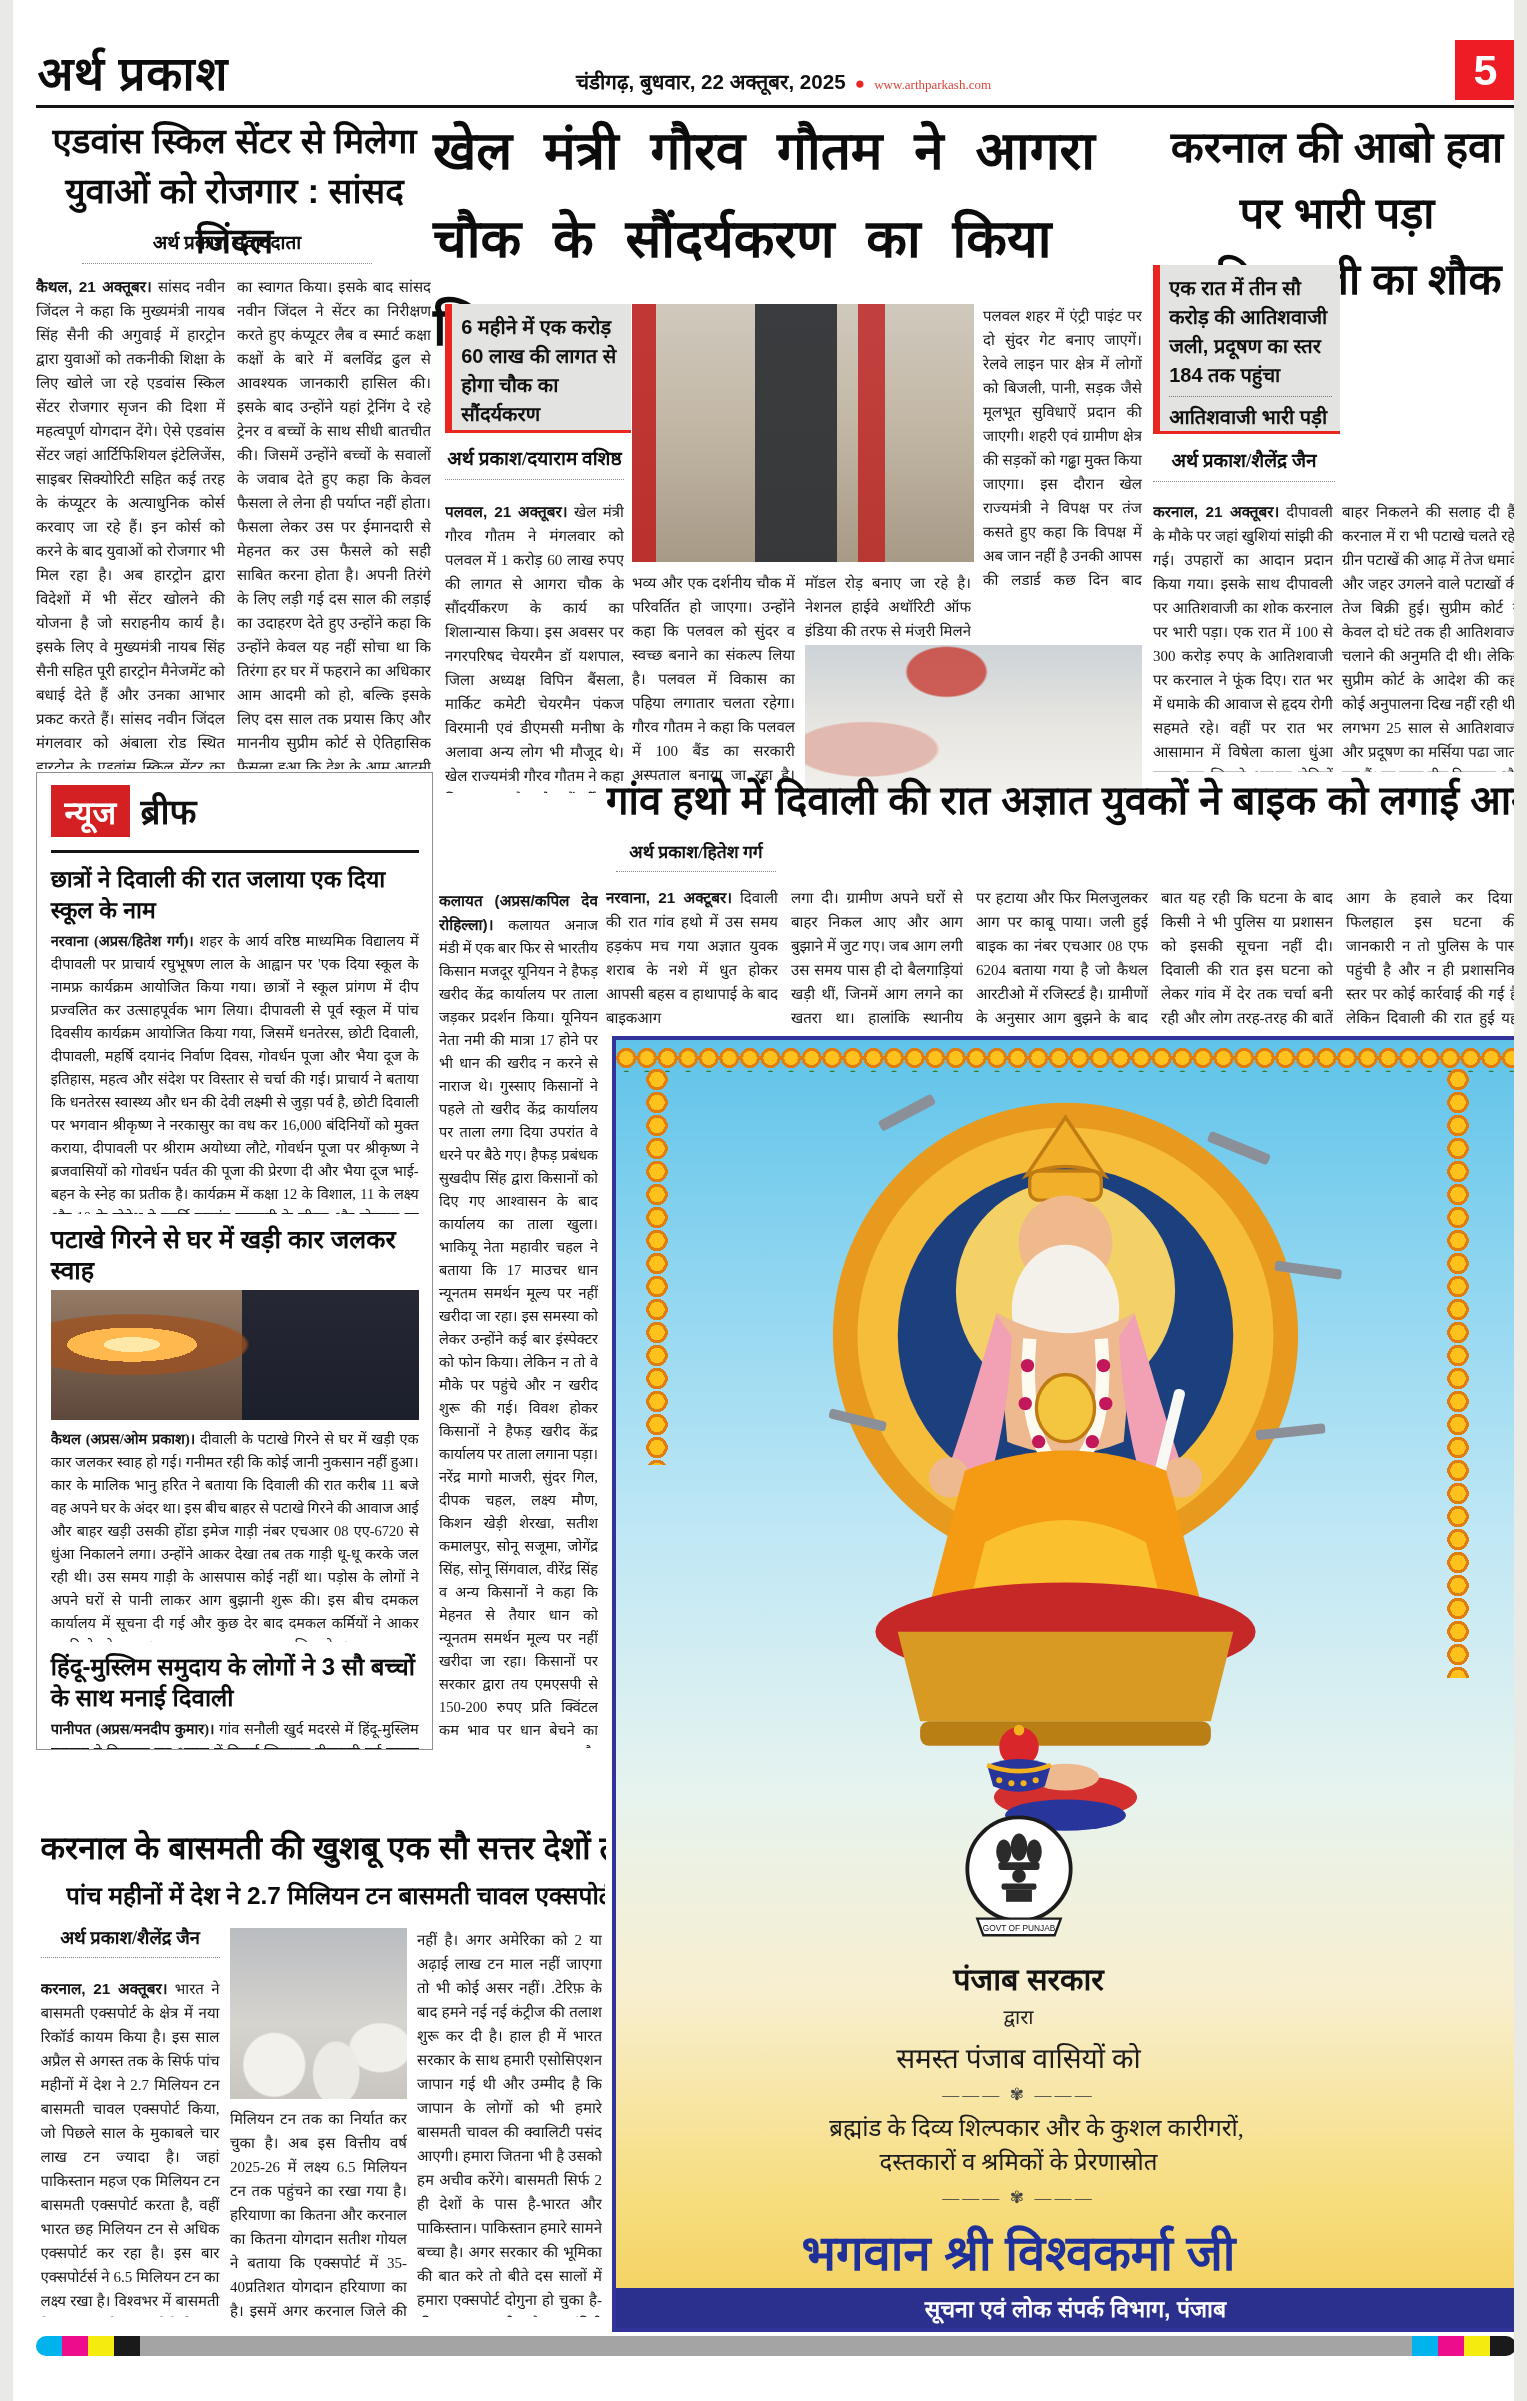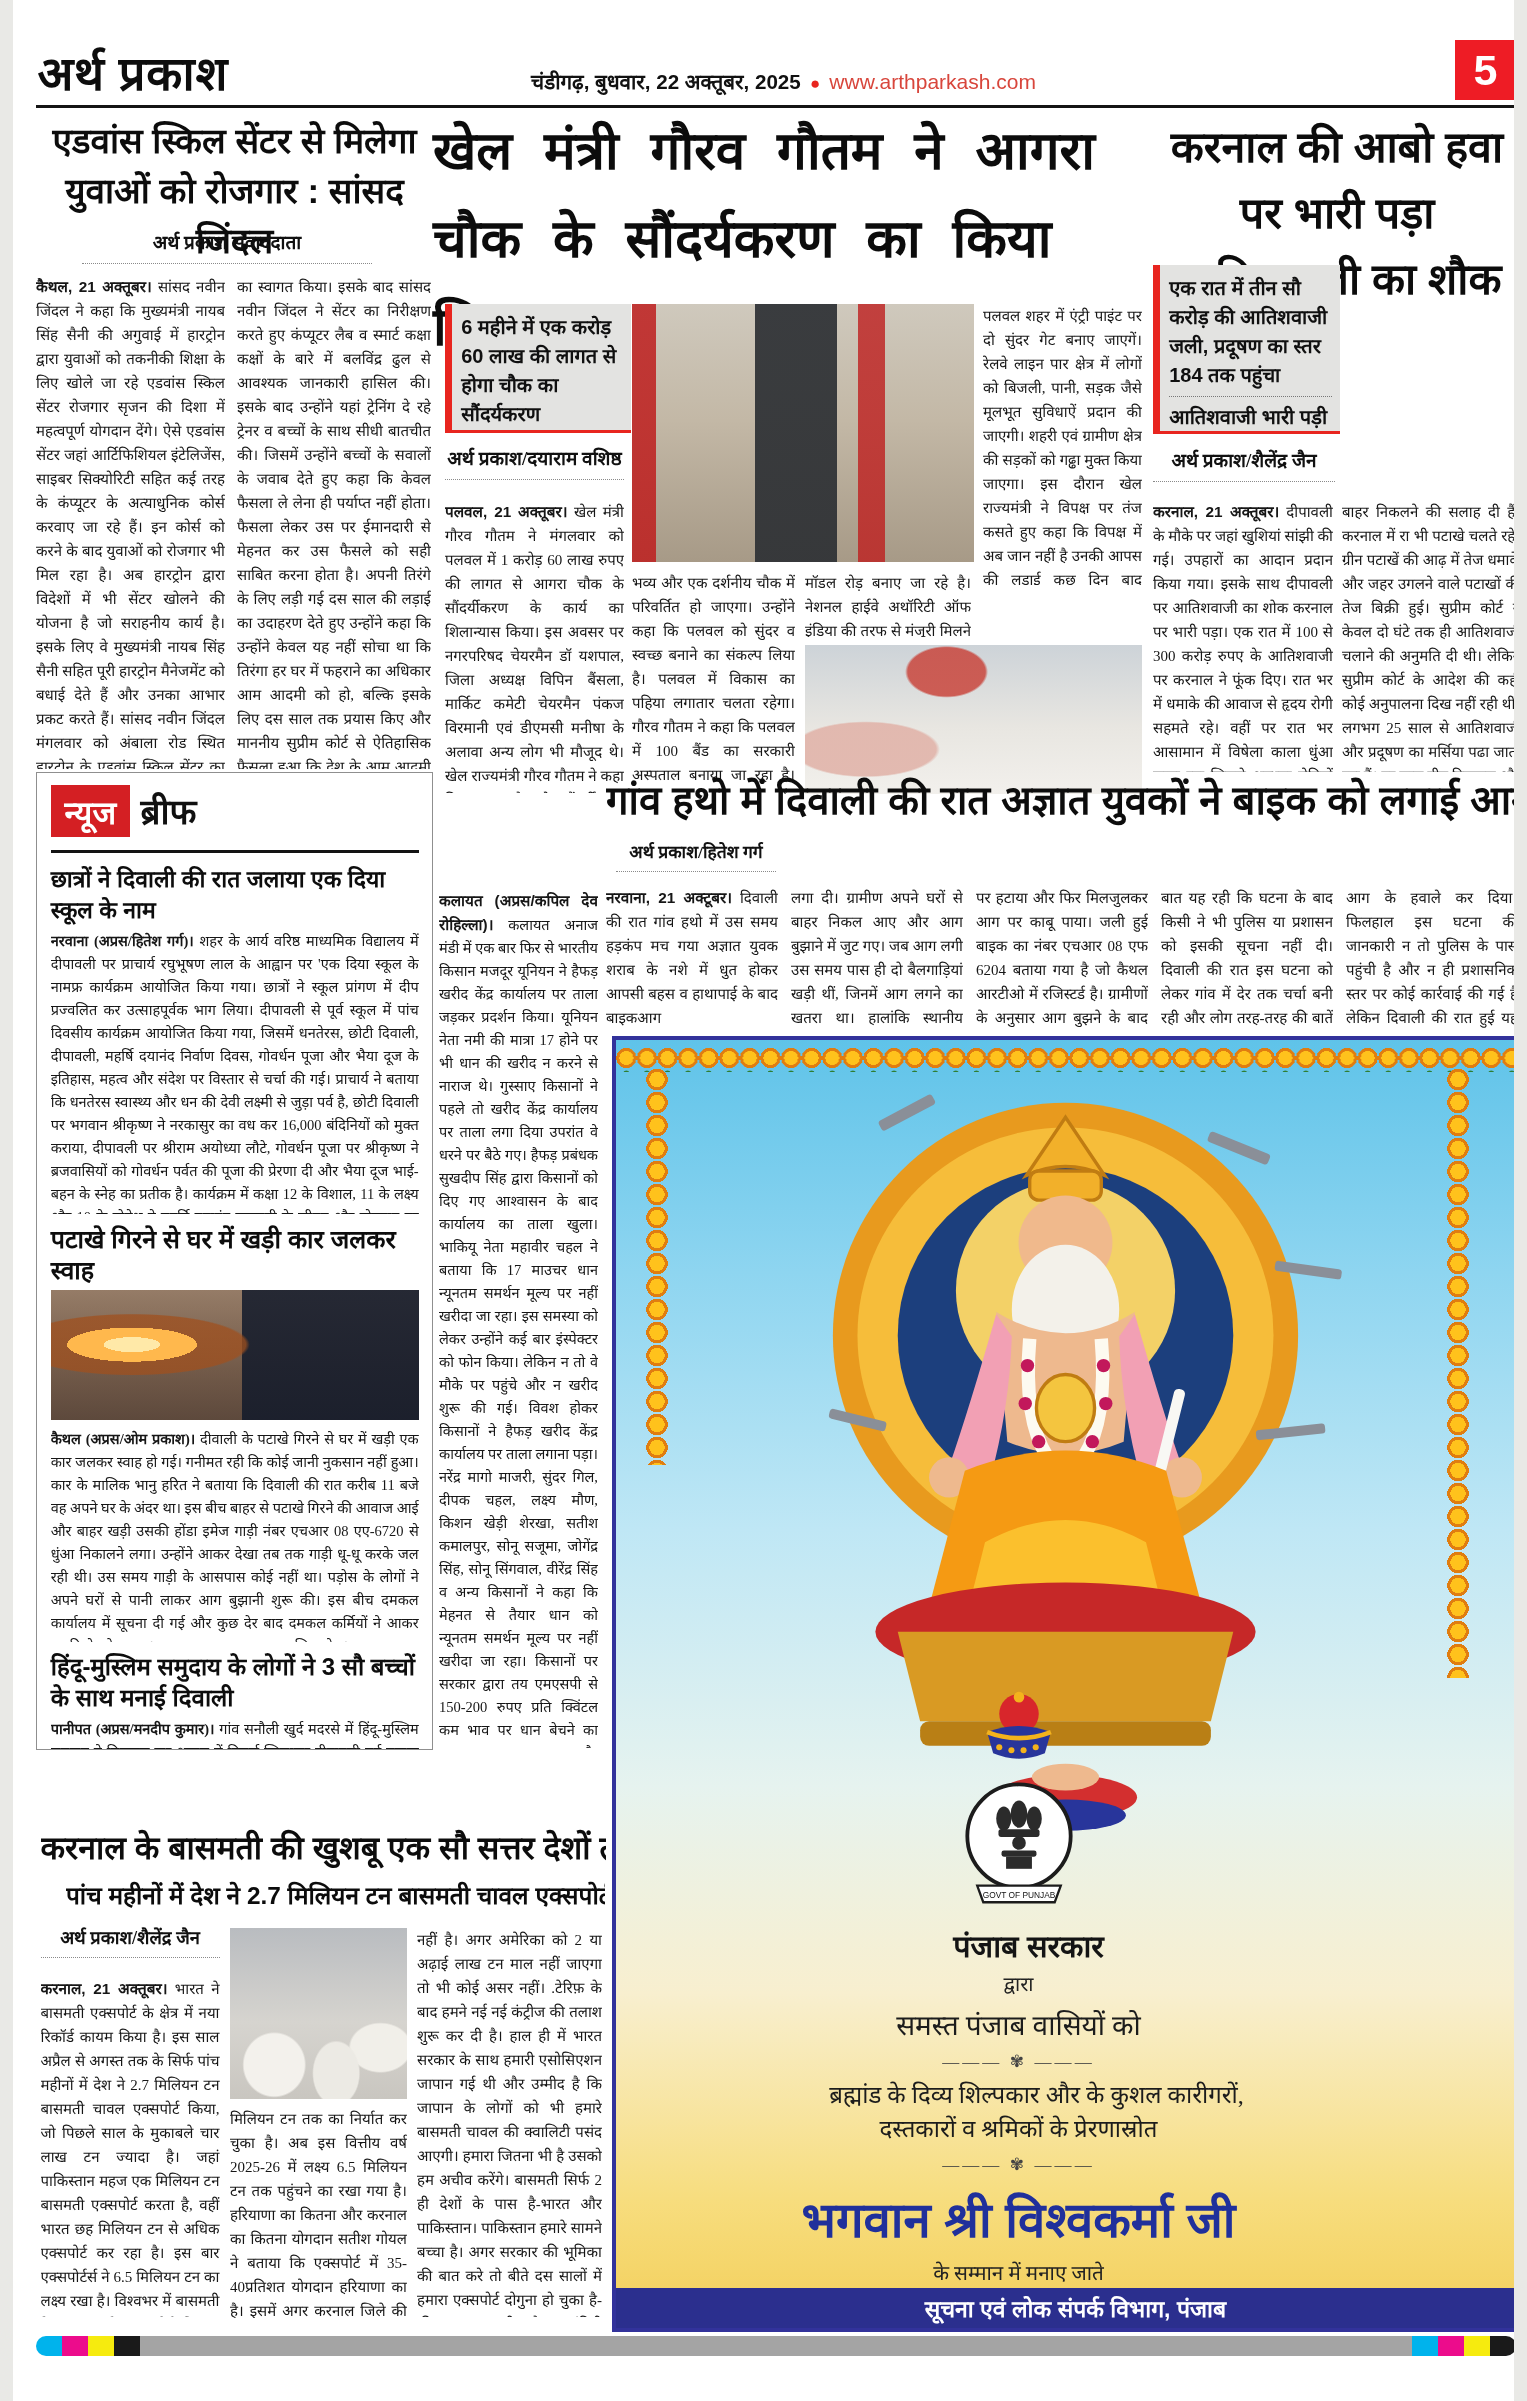--- a/index.html
+++ b/index.html
@@ -3,21 +3,21 @@
 <meta charset="utf-8">
 <style>
   html,body{margin:0;padding:0;background:#e9e9e6;}
   #page{position:relative;width:1501px;height:2401px;background:#ffffff;margin:0 auto;
         font-family:"Liberation Serif", serif;color:#151515;overflow:hidden;}
   .abs{position:absolute;}
   
   .masthead{font-family:"Liberation Sans",sans-serif;font-weight:bold;font-size:47px;letter-spacing:0.8px;color:#0d0d0d;}
   .dateline-top{font-family:"Liberation Sans",sans-serif;font-weight:bold;font-size:20.6px;color:#111;}
   .site-dot{color:#e8251f;font-size:17px;margin:0 6.1px;}
-  .site{color:#d8463c;font-family:Liberation Sans, sans-serif;font-size:21px;}
+  .site{color:#d8463c;font-family:Liberation Serif, serif;font-size:13px;}
   .pagebox{background:#ee1c25;color:#fff;font-family:"Liberation Sans",sans-serif;
            font-weight:bold;font-size:43px;display:flex;align-items:center;justify-content:center;}
   .hrule{background:#141414;}
   
   .hl{font-family:"Liberation Sans",sans-serif;font-weight:bold;color:#0c0c0c;margin:0;}
   .hl-a{font-size:35px;line-height:50px;text-align:center;}
   .hl-b{font-size:53px;line-height:88px;}
   .hl-c{font-size:43px;line-height:66px;text-align:center;}
   .hl-wide{font-size:40px;line-height:53px;white-space:nowrap;overflow:hidden;}
   .hl-basmati{font-size:32px;line-height:47px;white-space:nowrap;overflow:hidden;}
@@ -218,21 +218,21 @@
       <path d="M210 356 Q300 320 390 356 L420 470 Q300 520 180 470 Z" fill="#f59a13"></path>
       <path d="M228 420 Q300 380 372 420 L390 492 Q300 532 210 492 Z" fill="#fbc02d"></path>
       <ellipse cx="300" cy="500" rx="170" ry="44" fill="#c62828"></ellipse>
       <path d="M150 500 L450 500 L430 580 L170 580 Z" fill="#d99a23"></path>
       <rect x="170" y="580" width="260" height="22" rx="8" fill="#b97f15"></rect>
       <ellipse cx="300" cy="648" rx="64" ry="20" fill="#d32f2f"></ellipse>
       <ellipse cx="300" cy="664" rx="54" ry="14" fill="#28359b"></ellipse>
       <ellipse cx="300" cy="630" rx="30" ry="12" fill="#eeb98e"></ellipse>
     </svg>
 
-    <div class="ad-stack" style="top:648px;justify-content:flex-end;">
+    <div class="ad-stack" style="top:681px;justify-content:flex-end;">
 
       <svg width="92" height="79" viewBox="0 0 120 104">
         <circle cx="60" cy="34" r="26" fill="#d8262b"></circle>
         <circle cx="60" cy="12" r="7" fill="#f4b31c"></circle>
         <path d="M18 58 Q60 42 102 58 L94 86 Q60 100 26 86 Z" fill="#28359b"></path>
         <path d="M18 58 Q60 74 102 58" fill="none" stroke="#f4b31c" stroke-width="6"></path>
         <g fill="#f4b31c">
             <circle cx="34" cy="78" r="4"></circle>
             <circle cx="50" cy="82" r="4"></circle>
             <circle cx="66" cy="82" r="4"></circle>

